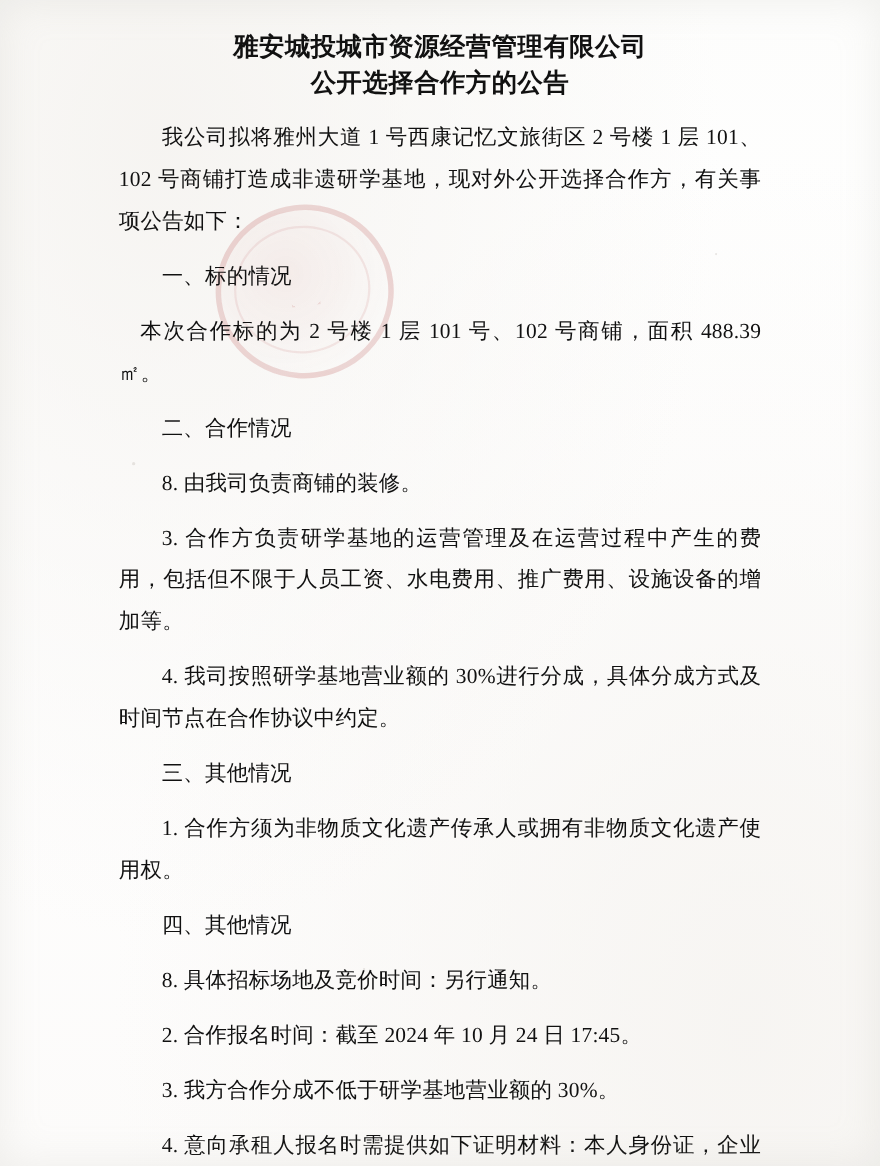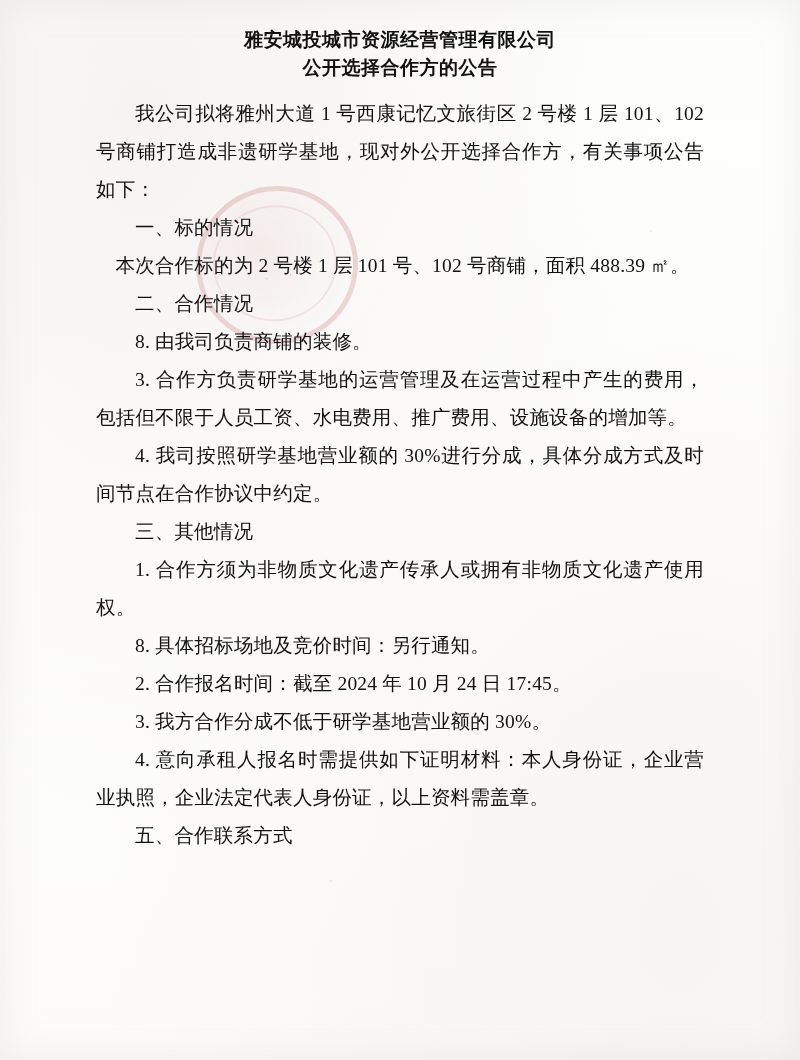--- a/index.html
+++ b/index.html
@@ -31,31 +31,31 @@
     pointer-events: none;
   }
   .content {
     position: relative;
     padding: 26px 96px 0 96px;
     box-sizing: border-box;
   }
   .doc-title {
     text-align: center;
     font-weight: bold;
-    font-size: 19px;
+    font-size: 23px;
     line-height: 1.45;
     letter-spacing: 0.5px;
     margin: 0 0 14px 0;
   }
   .doc-title .line {
     display: block;
     white-space: nowrap;
   }
   .body-text p {
-    margin: 0;
+    margin: 12px;
     font-size: 19.5px;
     line-height: 1.95;
     text-align: justify;
     text-justify: inter-ideograph;
     letter-spacing: 0.2px;
   }
   .indent-2 { text-indent: 2em; }
   .indent-1 { text-indent: 1em; }
 
   
@@ -113,20 +113,21 @@
   <div class="body-text">
     <p class="indent-2">我公司拟将雅州大道 1 号西康记忆文旅街区 2 号楼 1 层 101、102 号商铺打造成非遗研学基地，现对外公开选择合作方，有关事项公告如下：</p>
     <p class="indent-2">一、标的情况</p>
     <p class="indent-1">本次合作标的为 2 号楼 1 层 101 号、102 号商铺，面积 488.39 ㎡。</p>
     <p class="indent-2">二、合作情况</p>
     <p class="indent-2">8. 由我司负责商铺的装修。</p>
     <p class="indent-2">3. 合作方负责研学基地的运营管理及在运营过程中产生的费用，包括但不限于人员工资、水电费用、推广费用、设施设备的增加等。</p>
     <p class="indent-2">4. 我司按照研学基地营业额的 30%进行分成，具体分成方式及时间节点在合作协议中约定。</p>
     <p class="indent-2">三、其他情况</p>
     <p class="indent-2">1. 合作方须为非物质文化遗产传承人或拥有非物质文化遗产使用权。</p>
+    <p class="indent-2">四、其他情况</p>
     <p class="indent-2">8. 具体招标场地及竞价时间：另行通知。</p>
     <p class="indent-2">2. 合作报名时间：截至 2024 年 10 月 24 日 17:45。</p>
     <p class="indent-2">3. 我方合作分成不低于研学基地营业额的 30%。</p>
     <p class="indent-2">4. 意向承租人报名时需提供如下证明材料：本人身份证，企业营业执照，企业法定代表人身份证，以上资料需盖章。</p>
     <p class="indent-2">五、合作联系方式</p>
   </div>
 </div>
 
 <div class="seal"></div>
 

